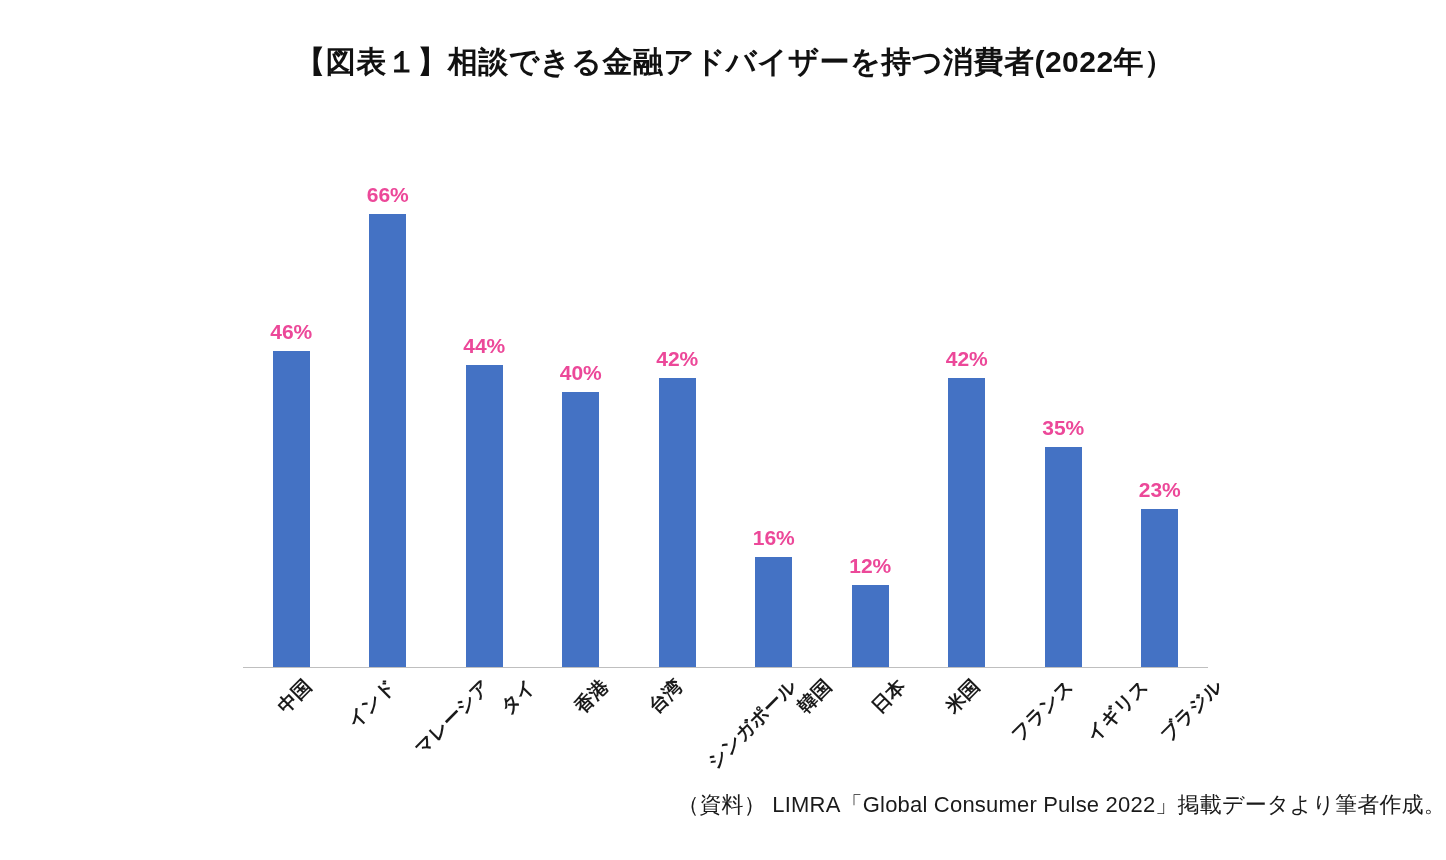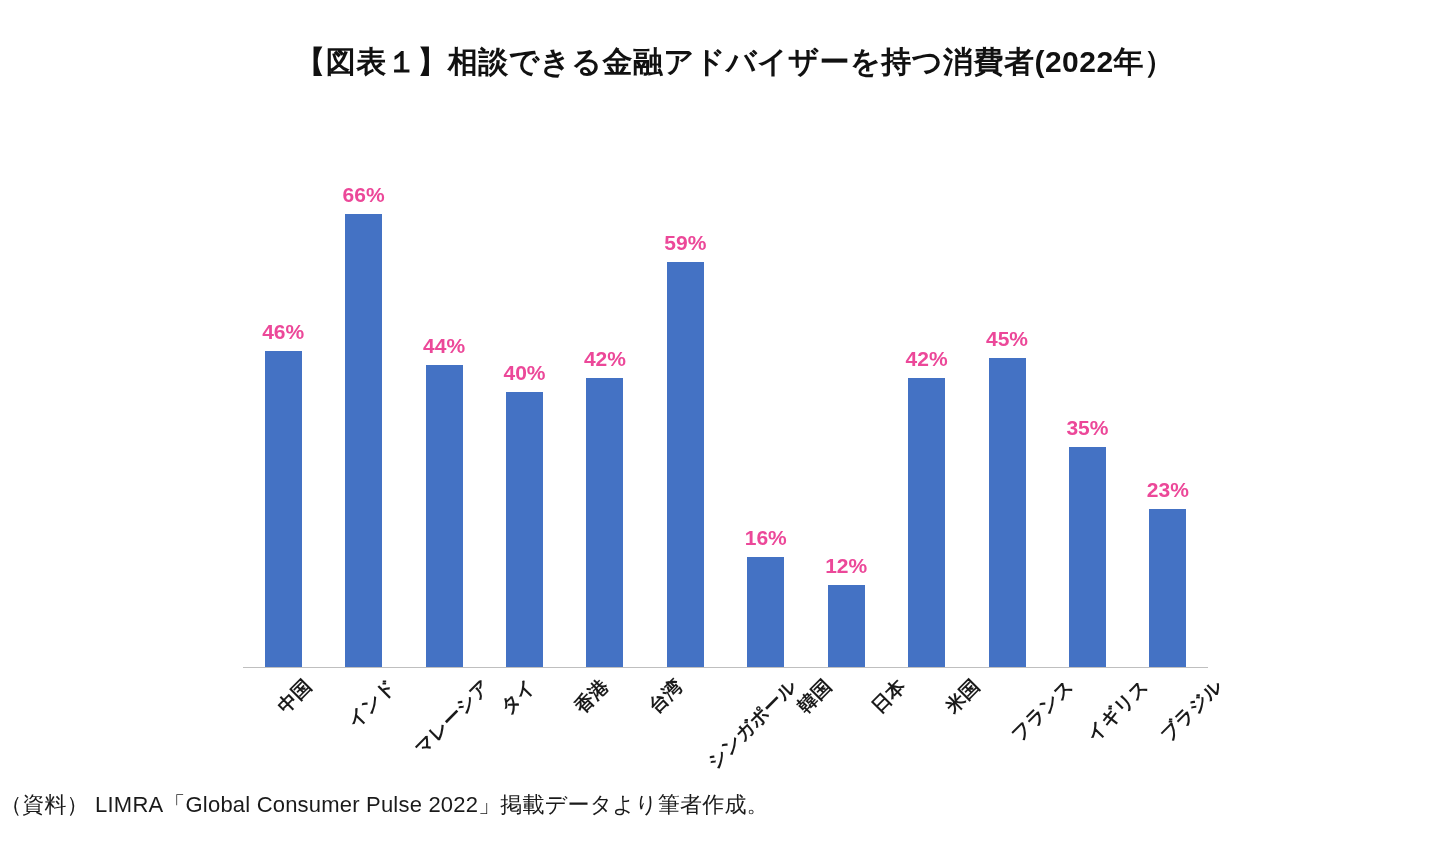--- a/index.html
+++ b/index.html
@@ -101,21 +101,21 @@
     white-space: nowrap;
     font-size: 19px;
     font-weight: bold;
     color: #1a1a1a;
   }
   #source-note {
     position: absolute;
     left: 0;
     top: 790px;
     width: 1446px;
-    text-align: left;
+    text-align: right;
     font-size: 22px;
     color: #1a1a1a;
     letter-spacing: 0.2px;
   }
 </style>
 </head>
 <body>
 
 <div id="figure">
 
@@ -137,38 +137,30 @@
       </div>
       <div class="bar-slot">
         <div class="bar-value">40%</div>
         <div class="bar-rect" style="height: 274.857px; background: rgb(68, 114, 196);"></div>
       </div>
       <div class="bar-slot">
         <div class="bar-value">42%</div>
         <div class="bar-rect" style="height: 288.6px; background: rgb(68, 114, 196);"></div>
       </div>
       <div class="bar-slot">
-        <div class="bar-value">59%</div>
-        <div class="bar-rect" style="height: 405.414px; background: rgb(68, 114, 196);"></div>
-      </div>
-      <div class="bar-slot">
         <div class="bar-value">16%</div>
         <div class="bar-rect" style="height: 109.943px; background: rgb(68, 114, 196);"></div>
       </div>
       <div class="bar-slot">
         <div class="bar-value">12%</div>
         <div class="bar-rect" style="height: 82.4571px; background: rgb(68, 114, 196);"></div>
       </div>
       <div class="bar-slot">
         <div class="bar-value">42%</div>
         <div class="bar-rect" style="height: 288.6px; background: rgb(68, 114, 196);"></div>
-      </div>
-      <div class="bar-slot">
-        <div class="bar-value">45%</div>
-        <div class="bar-rect" style="height: 309.214px; background: rgb(68, 114, 196);"></div>
       </div>
       <div class="bar-slot">
         <div class="bar-value">35%</div>
         <div class="bar-rect" style="height: 219.886px; background: rgb(68, 114, 196);"></div>
       </div>
       <div class="bar-slot">
         <div class="bar-value">23%</div>
         <div class="bar-rect" style="height: 158.043px; background: rgb(68, 114, 196);"></div>
       </div>
     </div>

